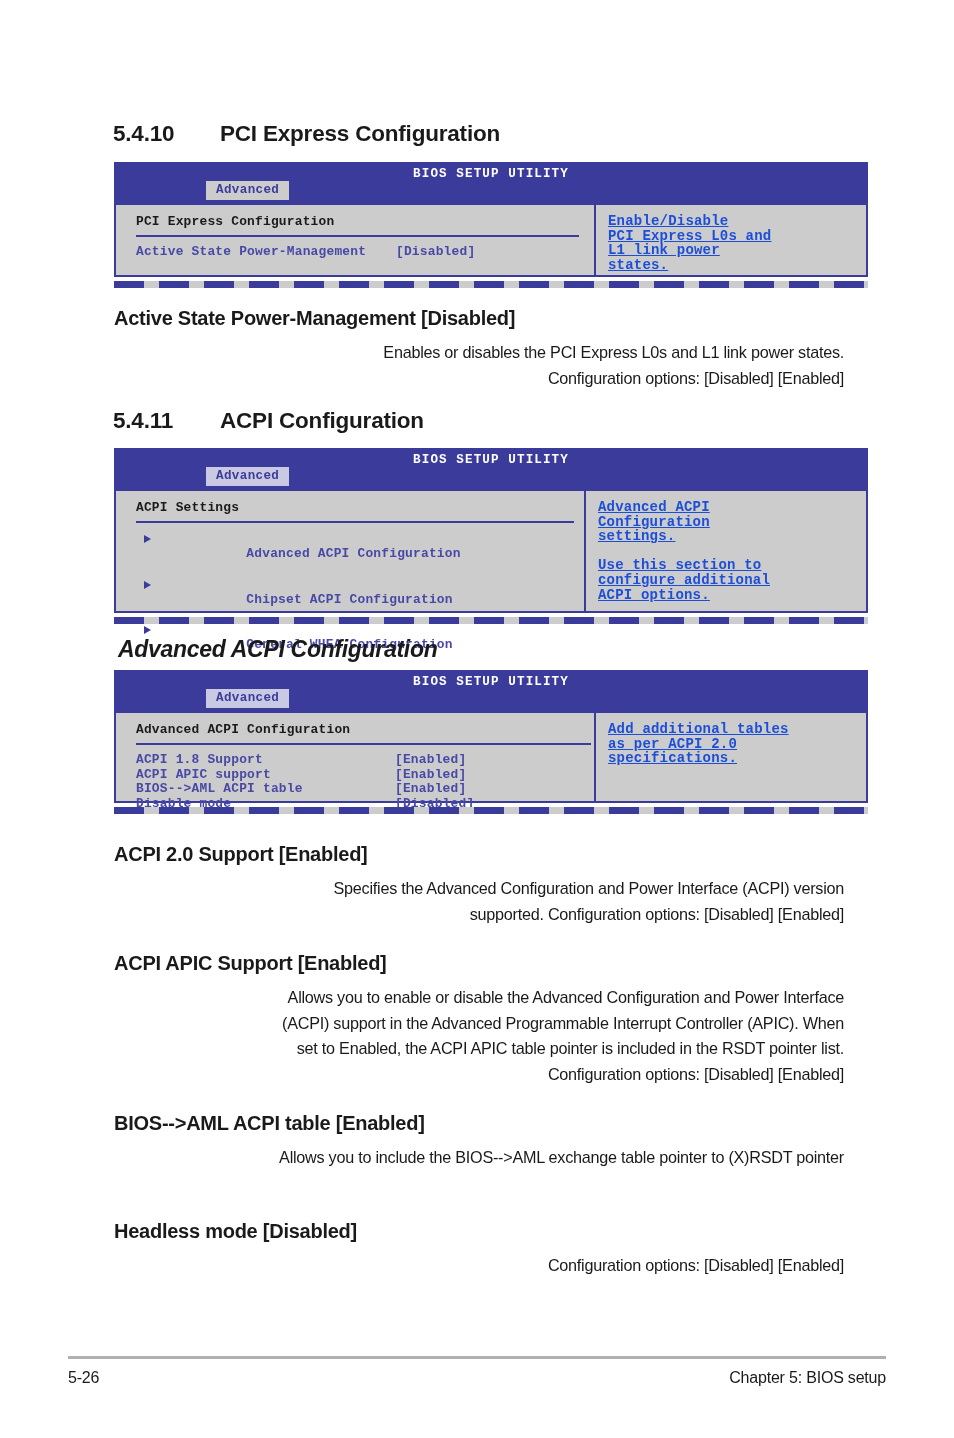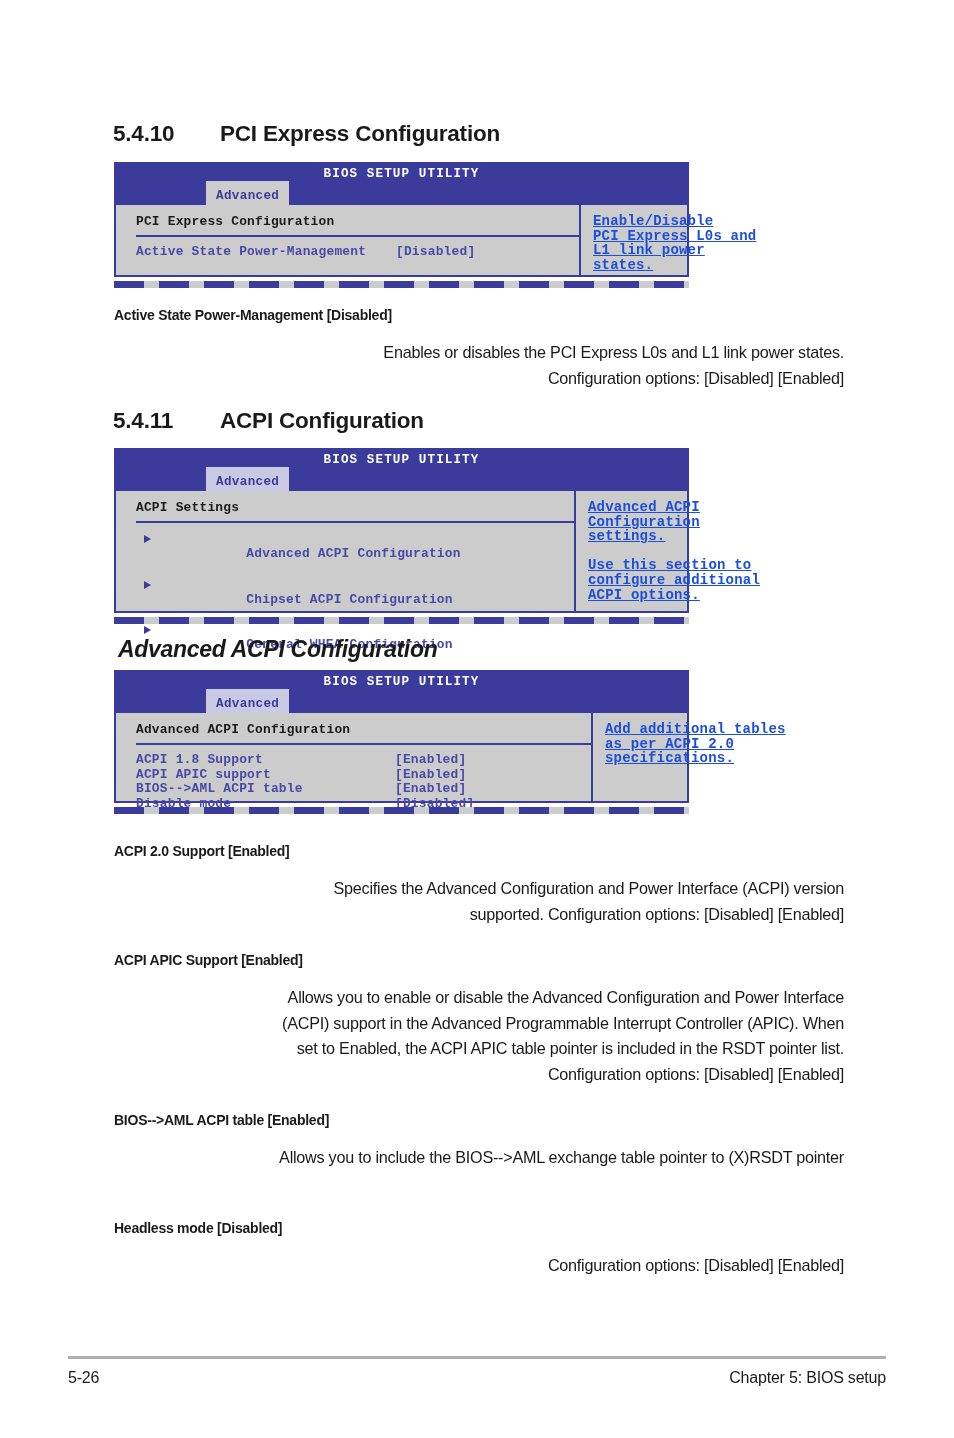--- a/index.html
+++ b/index.html
@@ -44,21 +44,21 @@
     font-size: 23px;
     font-weight: bold;
     font-style: italic;
     letter-spacing: -0.3px;
     color: #1a1a1a;
     white-space: nowrap;
   }
   .sub-head {
     position: absolute;
     left: 114px;
-    font-size: 14px;
+    font-size: 20px;
     font-weight: bold;
     letter-spacing: -0.25px;
     color: #1a1a1a;
     white-space: nowrap;
   }
   .body-text {
     position: absolute;
     left: 114px;
     width: 730px;
     font-size: 16.2px;
@@ -66,21 +66,21 @@
     letter-spacing: -0.25px;
     color: #1a1a1a;
     text-align: right;
   }
   .body-text .ln { display: block; white-space: nowrap; }
 
   
   .bios {
     position: absolute;
     left: 114px;
-    width: 575px;
+    width: 754px;
     font-family: "Liberation Mono", "DejaVu Sans Mono", monospace;
   }
   .bios-header {
     position: relative;
     height: 43px;
     background: #3b3b9c;
   }
   .bios-title {
     position: absolute;
     left: 0; right: 0;
@@ -88,21 +88,21 @@
     text-align: center;
     color: #ffffff;
     font-size: 12.6px;
     font-weight: bold;
     letter-spacing: 1.1px;
   }
   .bios-tab {
     position: absolute;
     left: 92px;
     top: 19px;
-    padding: 8px 10px 3px 10px;
+    padding: 2px 10px 3px 10px;
     font-size: 12.6px;
     font-weight: bold;
     letter-spacing: 0.35px;
     color: #3b3b9c;
   }
   .bios-tab.gray  { background: #cccccc; }
   .bios-tab.light { background: #c9c9e4; }
 
   .bios-body {
     position: relative;

